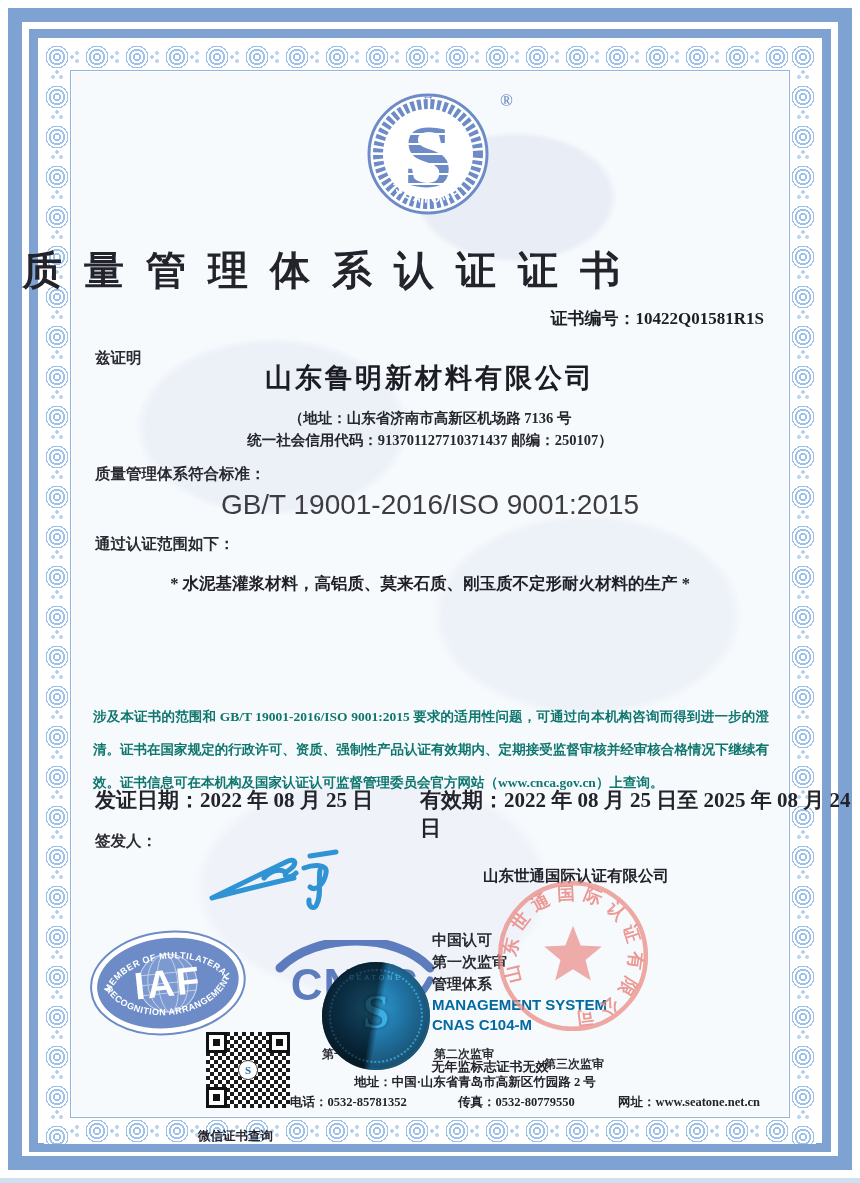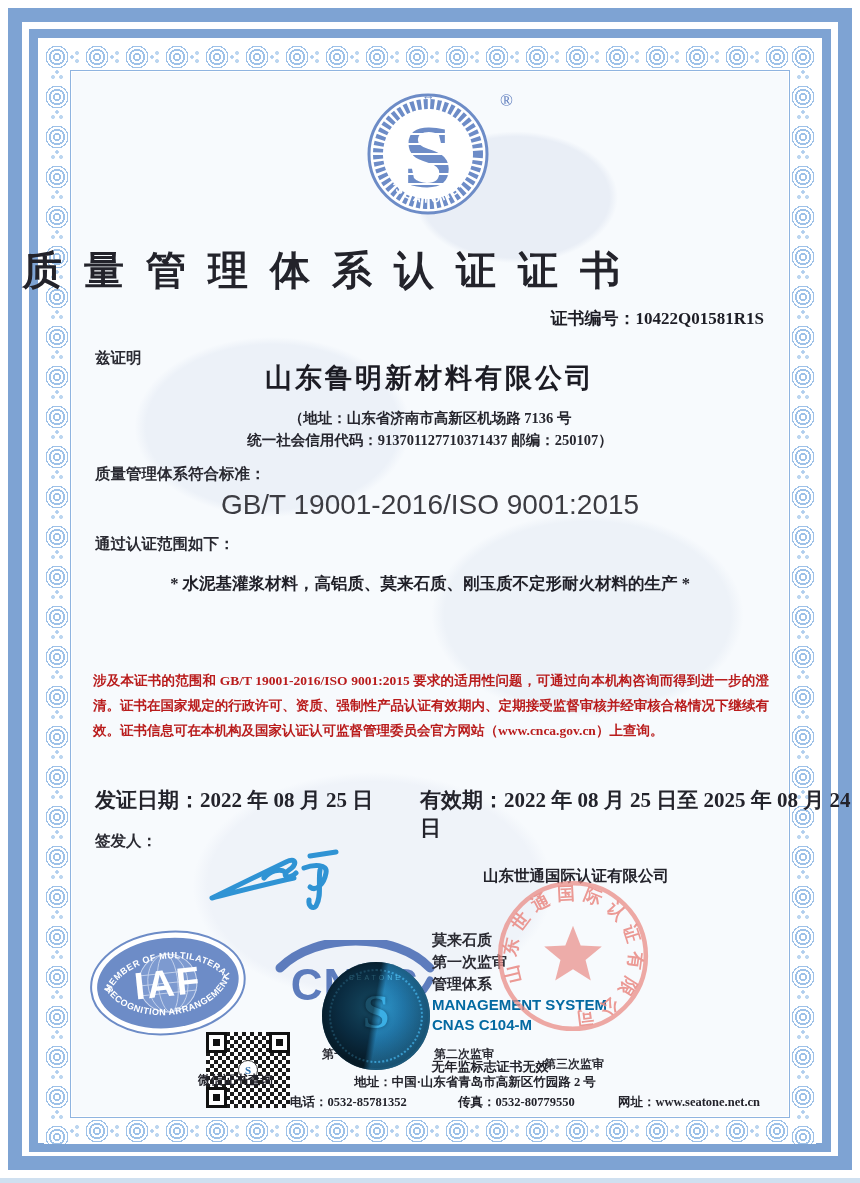--- a/index.html
+++ b/index.html
@@ -46,22 +46,22 @@
            letter-spacing:22px; padding-left:22px; color:#23232b; }
   .certno { right:96px; top:307px; font-size:17px; font-weight:bold; color:#1d1d25; }
   .small-label { font-size:15.5px; font-weight:bold; color:#2a2a32; }
   .company-name { left:0; right:0; top:360px; text-align:center; font-size:27px;
                   font-weight:bold; letter-spacing:3px; color:#1c1c24; }
   .addr { left:0; right:0; text-align:center; font-size:14.5px; font-weight:bold; color:#26262e; }
   .std-code { left:0; right:0; top:489px; text-align:center; font-size:28px;
               font-family:"Liberation Sans", sans-serif; color:#3c3c42; }
   .scope { left:0; right:0; top:573px; text-align:center; font-size:16.5px;
            font-weight:bold; color:#1f1f27; }
-  .legal { left:93px; width:676px; top:668px; font-size:13.5px; line-height:25px;
-           text-align:justify; font-weight:bold; color:#b91c1c; }
+  .legal { left:93px; width:676px; top:700px; font-size:13.5px; line-height:33px;
+           text-align:justify; font-weight:bold; color:#0f766e; }
   .dateline { font-size:21px; font-weight:bold; color:#23232b; }
   .issuer { left:483px; top:866px; font-size:15.5px; font-weight:bold; color:#23232b; }
   .acc-cn { font-size:15px; font-weight:bold; color:#2a2a32; }
   .acc-en { font-size:15px; font-weight:bold; color:#0369a1;
             font-family:"Liberation Sans", sans-serif; }
   .review { font-size:12px; font-weight:bold; color:#2a2a32; }
   .notice { left:330px; width:320px; top:1058px; text-align:center; font-size:13px;
             font-weight:bold; color:#23232b; }
   .foot { font-size:12.5px; font-weight:bold; color:#23232b; }
 
@@ -213,21 +213,21 @@
   </div>
 
   <div class="abs cnas-wrap">
     <svg width="166" height="78" viewBox="0 0 166 78">
       <path d="M8,28 C 44,-8 124,-8 158,28" fill="none" stroke="#5d7cbd" stroke-width="9" stroke-linecap="round"></path>
       <path d="M88,62 C 114,76 144,68 158,40" fill="none" stroke="#5d7cbd" stroke-width="7" stroke-linecap="round"></path>
       <text x="83" y="60" text-anchor="middle" font-size="44" font-weight="bold" fill="#5d7cbd" font-family="Liberation Sans, sans-serif" letter-spacing="1">CNAS</text>
     </svg>
   </div>
 
-  <div class="abs acc-cn" style="left:432px; top:931px;">莫来石质</div>
+  <div class="abs acc-cn" style="left:432px; top:931px;">中国认可</div>
   <div class="abs acc-cn" style="left:432px; top:953px;">第一次监审</div>
   <div class="abs acc-cn" style="left:432px; top:975px;">管理体系</div>
   <div class="abs acc-en" style="left:432px; top:996px;">MANAGEMENT SYSTEM</div>
   <div class="abs acc-en" style="left:432px; top:1016px;">CNAS C104-M</div>
 
   <div class="abs review" style="left:322px; top:1046px;">第一次监审</div>
   <div class="abs review" style="left:434px; top:1046px;">第二次监审</div>
   <div class="abs review" style="left:544px; top:1056px;">第三次监审</div>
   <div class="abs notice">无年监标志证书无效</div>
 
@@ -236,21 +236,21 @@
     <div class="holo-brand">SEATONE</div>
     <div class="holo-s">S</div>
   </div>
 
   <div class="abs qr">
     <div class="qr-f" style="left:0; top:0;"></div>
     <div class="qr-f" style="right:0; top:0;"></div>
     <div class="qr-f" style="left:0; bottom:0;"></div>
     <div class="qr-center">S</div>
   </div>
-  <div class="abs foot" style="left:198px; top:1072px;">微信证书查询</div>
+  <div class="abs foot" style="left:198px; top:1128px;">微信证书查询</div>
 
   <div class="abs foot" style="left:170px; right:80px; top:1074px; text-align:center;">地址：中国·山东省青岛市高新区竹园路 2 号</div>
   <div class="abs foot" style="left:290px; top:1094px;">电话：0532-85781352</div>
   <div class="abs foot" style="left:458px; top:1094px;">传真：0532-80779550</div>
   <div class="abs foot" style="left:618px; top:1094px;">网址：www.seatone.net.cn</div>
 
 </div>
 <div class="scan-strip"></div>
 
 </body></html>

